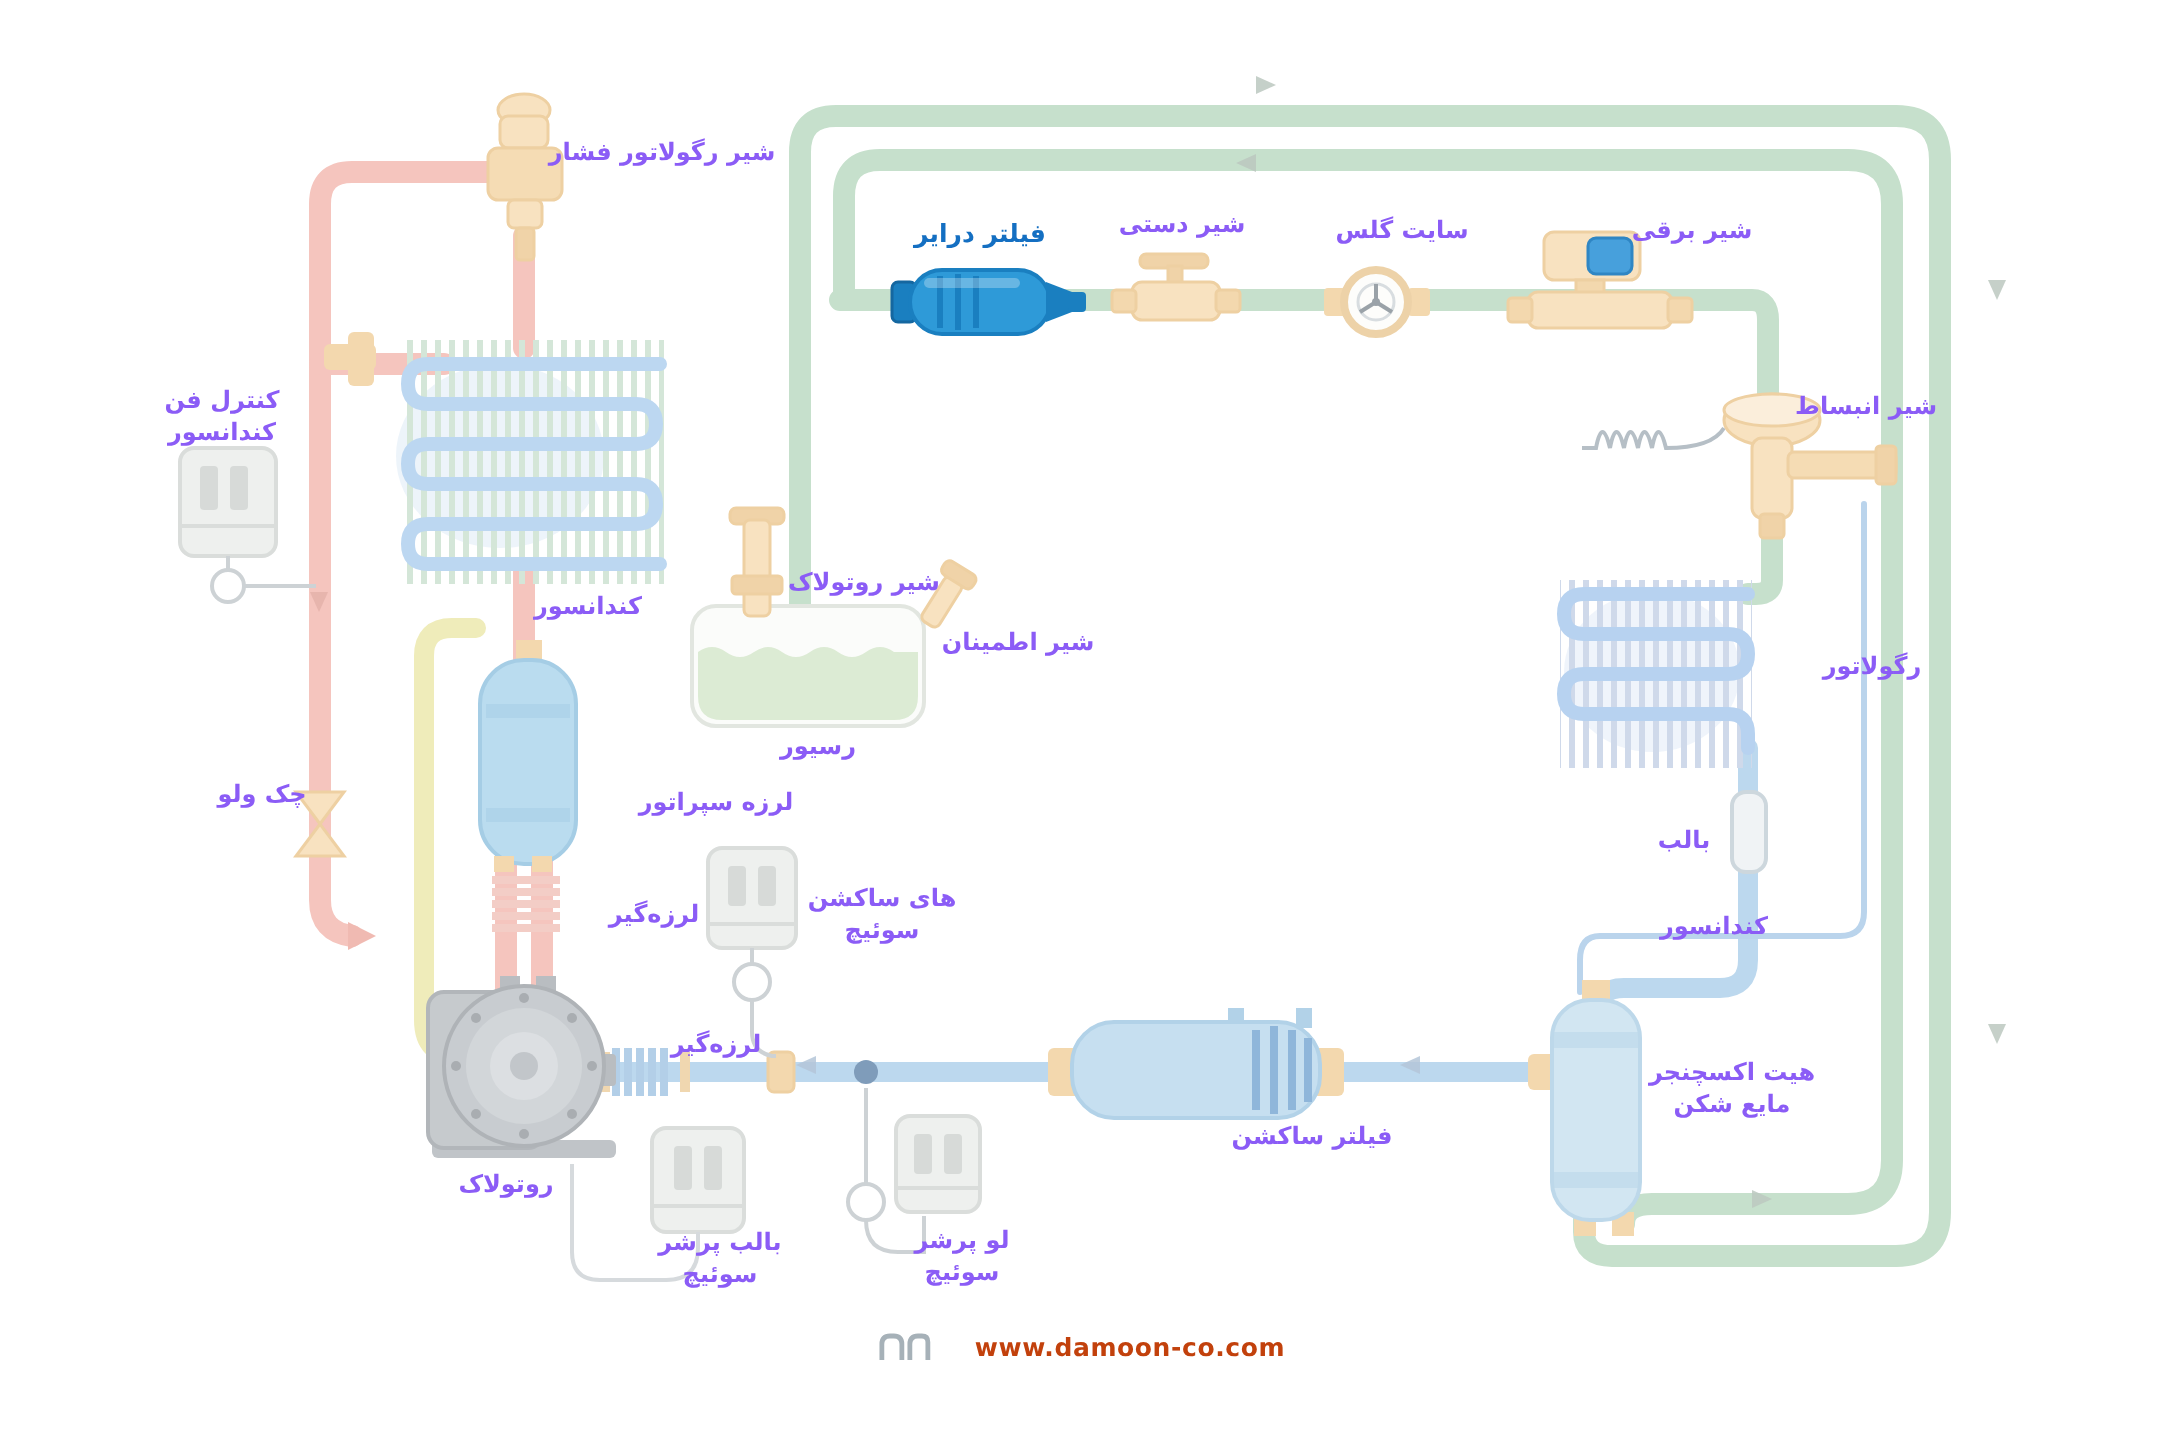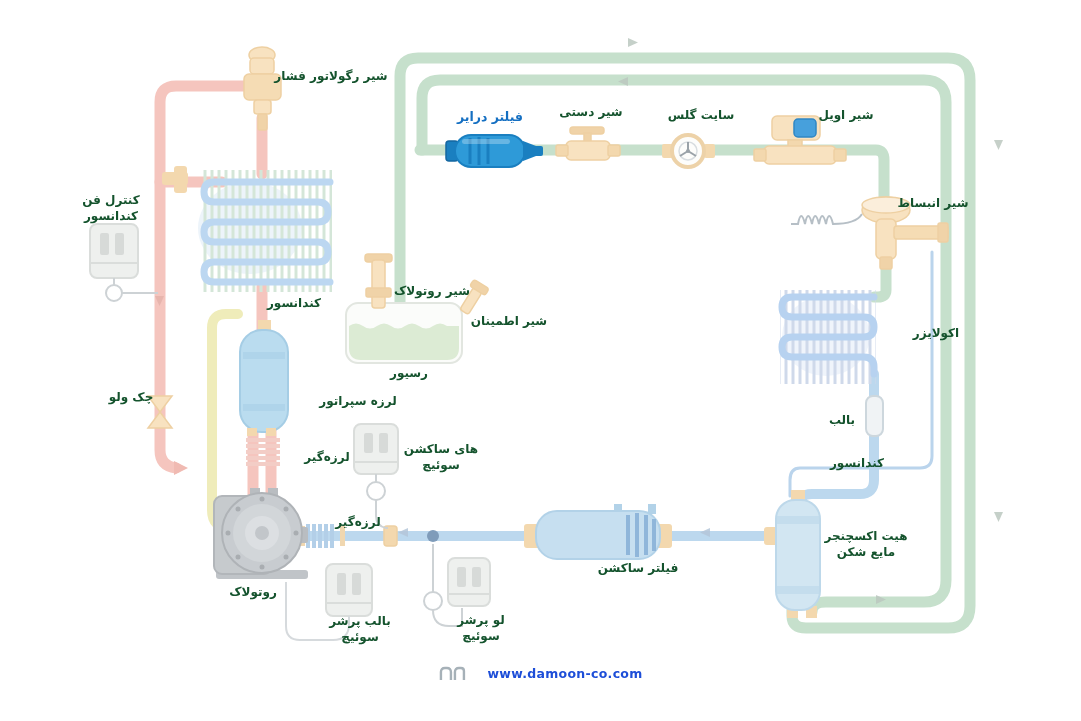--- a/index.html
+++ b/index.html
@@ -1,24 +1,24 @@
 <!DOCTYPE html>
 <html><head>
 <meta charset="utf-8">
 <style>
   html,body{margin:0;padding:0;background:#ffffff;}
   .stage{position:relative;width:1081px;height:721px;background:#ffffff;overflow:hidden;
          font-family:"DejaVu Sans",sans-serif;}
   .layer{position:absolute;left:0;top:0;}
   .lbl{position:absolute;transform:translateX(-50%);direction:rtl;text-align:center;
-       font-size:12px;font-weight:600;color:#14532d;line-height:16px;white-space:pre-line;
+       font-size:12px;font-weight:600;color:#8b5cf6;line-height:16px;white-space:pre-line;
        user-select:none;}
   .lbl.hl{color:#146fc2;font-size:12.5px;font-weight:700;text-align:right;}
   .watermark{position:absolute;left:50%;top:666px;transform:translateX(-50%);
-             display:flex;align-items:center;gap:22px;color:#1d4ed8;font-size:12.5px;
+             display:flex;align-items:center;gap:22px;color:#c2410c;font-size:12.5px;
              font-weight:600;letter-spacing:.3px;}
 </style>
 </head>
 <body>
 
 <div class="stage">
 
 <svg class="layer" width="1081" height="721" viewBox="0 0 1081 721">
   <defs>
     <pattern id="finsG" width="7" height="10" patternUnits="userSpaceOnUse">
@@ -272,28 +272,28 @@
     <path d="M 710,528 l -10,4.5 l 10,4.5 Z" fill="#b4c6d8"></path>
     <path d="M 408,528 l -10,4.5 l 10,4.5 Z" fill="#b4c6d8"></path>
     <path d="M 155,296 l 9,0 l -4.5,10 Z" fill="#e4b1aa"></path>
   </g>
 </svg>
 
 <div class="lbl" style="left:331px;top:68px">شیر رگولاتور فشار</div>
 <div class="lbl hl" style="left:490px;top:109px">فیلتر درایر</div>
 <div class="lbl" style="left:591px;top:104px">شیر دستی</div>
 <div class="lbl" style="left:701px;top:107px">سایت گلس</div>
-<div class="lbl" style="left:846px;top:107px">شیر اویل</div>
+<div class="lbl" style="left:846px;top:107px">شیر برقی</div>
 <div class="lbl" style="left:933px;top:195px">شیر انبساط</div>
-<div class="lbl" style="left:936px;top:325px">اکولایزر</div>
+<div class="lbl" style="left:936px;top:325px">رگولاتور</div>
 <div class="lbl" style="left:842px;top:412px">بالب</div>
 <div class="lbl" style="left:857px;top:455px">کندانسور</div>
 <div class="lbl" style="left:866px;top:528px">هیت اکسچنجر
 مایع شکن</div>
-<div class="lbl" style="left:638px;top:560px">فیلتر ساکشن</div>
+<div class="lbl" style="left:656px;top:560px">فیلتر ساکشن</div>
 <div class="lbl" style="left:253px;top:584px">روتولاک</div>
 <div class="lbl" style="left:358px;top:393px">لرزه سپراتور</div>
 <div class="lbl" style="left:409px;top:365px">رسیور</div>
 <div class="lbl" style="left:432px;top:283px">شیر روتولاک</div>
 <div class="lbl" style="left:509px;top:313px">شیر اطمینان</div>
 <div class="lbl" style="left:294px;top:295px">کندانسور</div>
 <div class="lbl" style="left:111px;top:192px">کنترل فن
 کندانسور</div>
 <div class="lbl" style="left:131px;top:389px">چک ولو</div>
 <div class="lbl" style="left:327px;top:449px">لرزه‌گیر</div>

